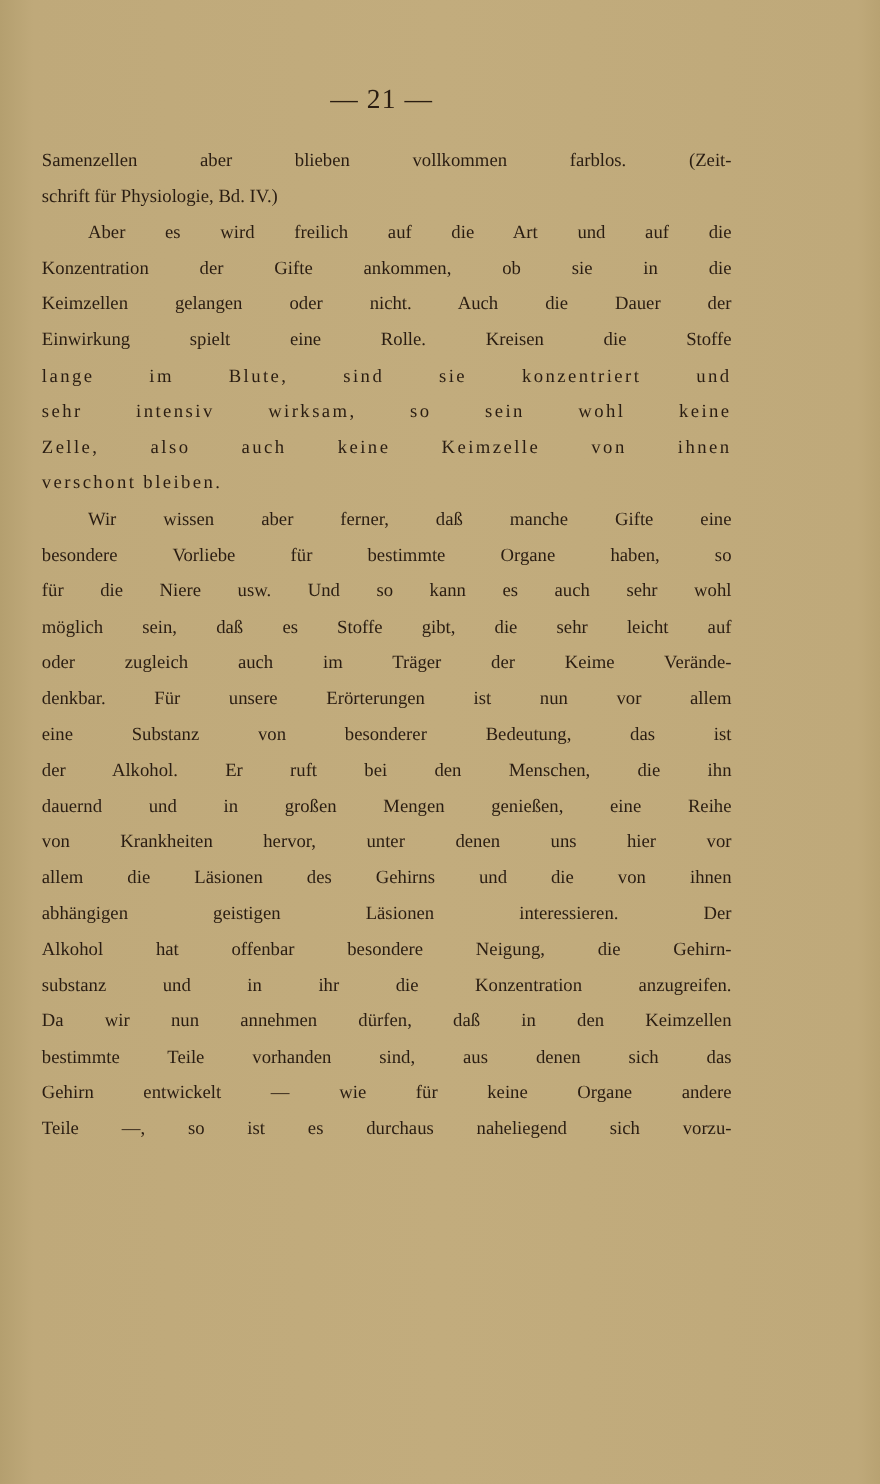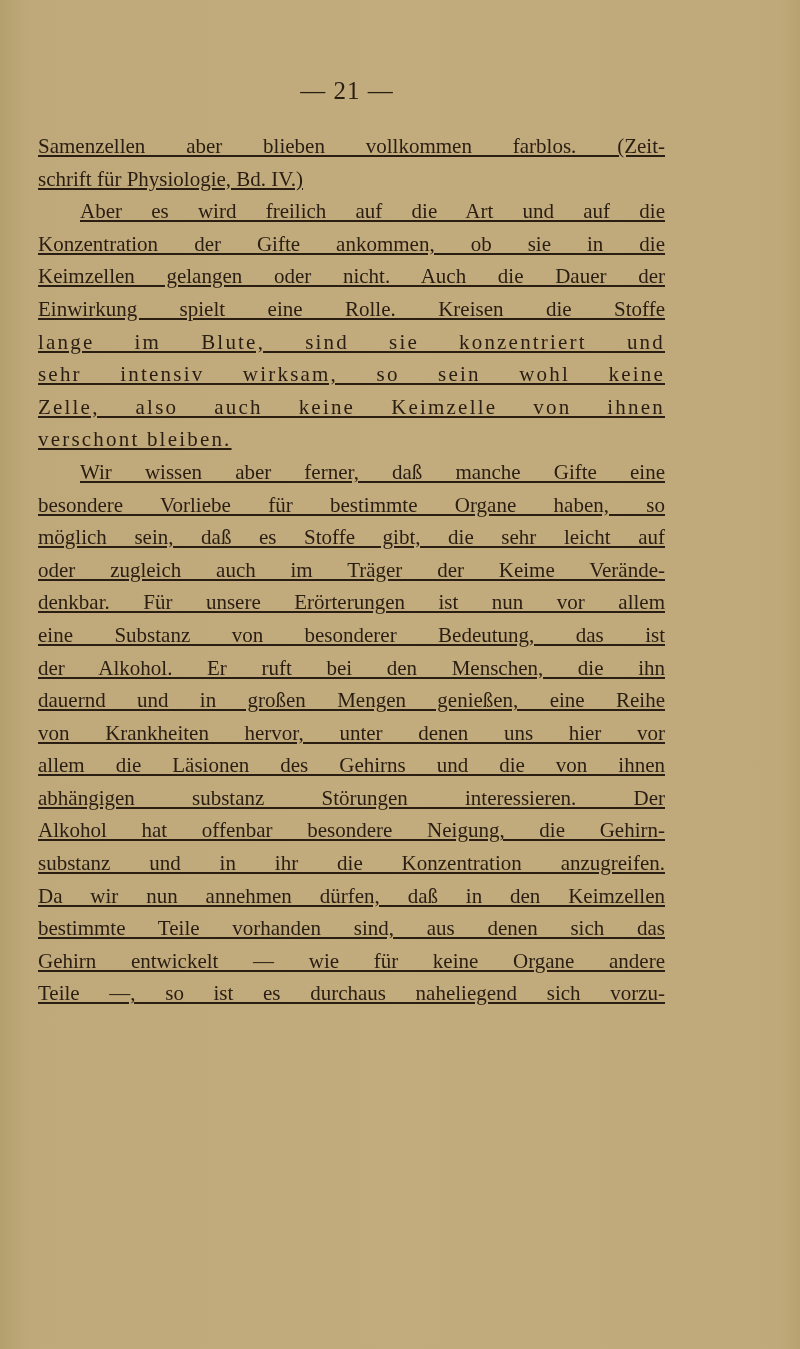--- a/index.html
+++ b/index.html
@@ -14,22 +14,22 @@
     .page-number {
       position: absolute; top: 77px; left: 0; width: 784px;
       text-align: center; font-size: 25px; letter-spacing: 1px;
       padding-right: 90px; box-sizing: border-box;
     }
     .text-block {
       position: absolute; top: 130px; left: 38px; width: 627px;
     }
     .line {
       height: 32.6px; line-height: 32.6px;
-      font-size: 21px; white-space: nowrap;
-      text-align: justify; text-align-last: justify; text-decoration: underline;
+      font-size: 17px; white-space: nowrap;
+      text-align: justify; text-align-last: justify;
     }
     .line.last { text-align-last: left; }
     .line.indent { padding-left: 42px; }
     .spaced { letter-spacing: 2.2px; }
   </style>
 </head>
 <body>
 
 <div class="page-number">— 21 —</div>
 
@@ -39,28 +39,29 @@
   <div class="line indent">Aber es wird freilich auf die Art und auf die</div>
   <div class="line">Konzentration der Gifte ankommen, ob sie in die</div>
   <div class="line">Keimzellen gelangen oder nicht. Auch die Dauer der</div>
   <div class="line">Einwirkung spielt eine Rolle. Kreisen die Stoffe</div>
   <div class="line spaced">lange im Blute, sind sie konzentriert und</div>
   <div class="line spaced">sehr intensiv wirksam, so sein wohl keine</div>
   <div class="line spaced">Zelle, also auch keine Keimzelle von ihnen</div>
   <div class="line last spaced">verschont bleiben.</div>
   <div class="line indent">Wir wissen aber ferner, daß manche Gifte eine</div>
   <div class="line">besondere Vorliebe für bestimmte Organe haben, so</div>
+  <div class="line">für die Niere usw. Und so kann es auch sehr wohl</div>
   <div class="line">möglich sein, daß es Stoffe gibt, die sehr leicht auf</div>
   <div class="line">oder zugleich auch im Träger der Keime Verände-</div>
   <div class="line">denkbar. Für unsere Erörterungen ist nun vor allem</div>
   <div class="line">eine Substanz von besonderer Bedeutung, das ist</div>
   <div class="line">der Alkohol. Er ruft bei den Menschen, die ihn</div>
   <div class="line">dauernd und in großen Mengen genießen, eine Reihe</div>
   <div class="line">von Krankheiten hervor, unter denen uns hier vor</div>
   <div class="line">allem die Läsionen des Gehirns und die von ihnen</div>
-  <div class="line">abhängigen substanz Störungen interessieren. Der</div>
+  <div class="line">abhängigen geistigen Läsionen interessieren. Der</div>
   <div class="line">Alkohol hat offenbar besondere Neigung, die Gehirn-</div>
   <div class="line">substanz und in ihr die Konzentration anzugreifen.</div>
   <div class="line">Da wir nun annehmen dürfen, daß in den Keimzellen</div>
   <div class="line">bestimmte Teile vorhanden sind, aus denen sich das</div>
   <div class="line">Gehirn entwickelt — wie für keine Organe andere</div>
   <div class="line">Teile —, so ist es durchaus naheliegend sich vorzu-</div>
 </div>
 
 </body></html>

